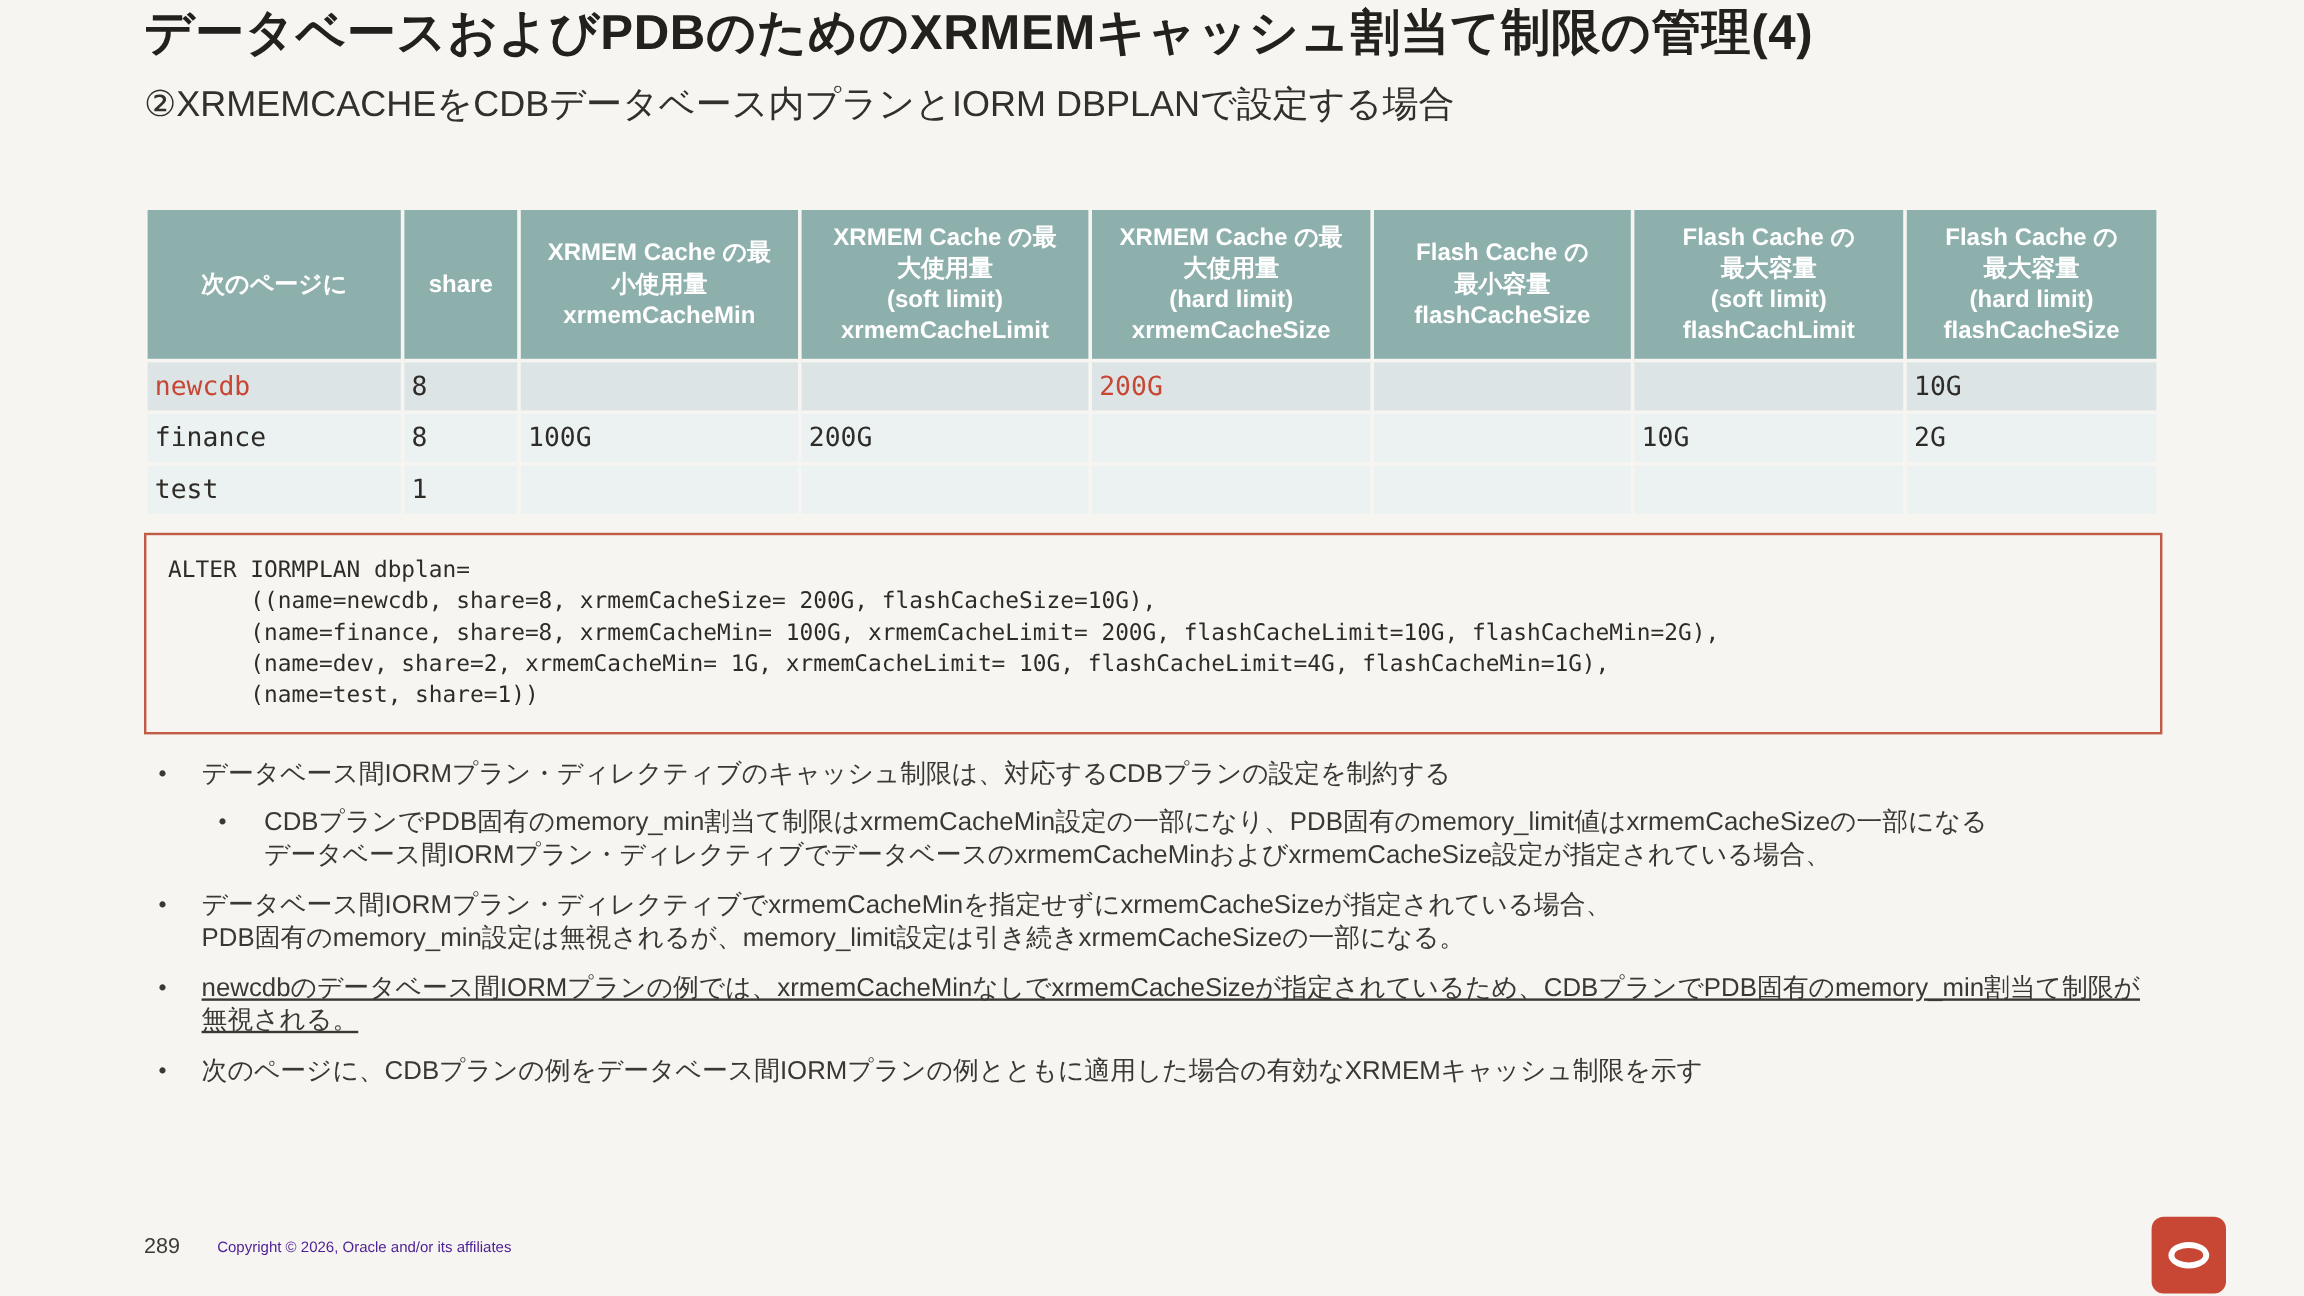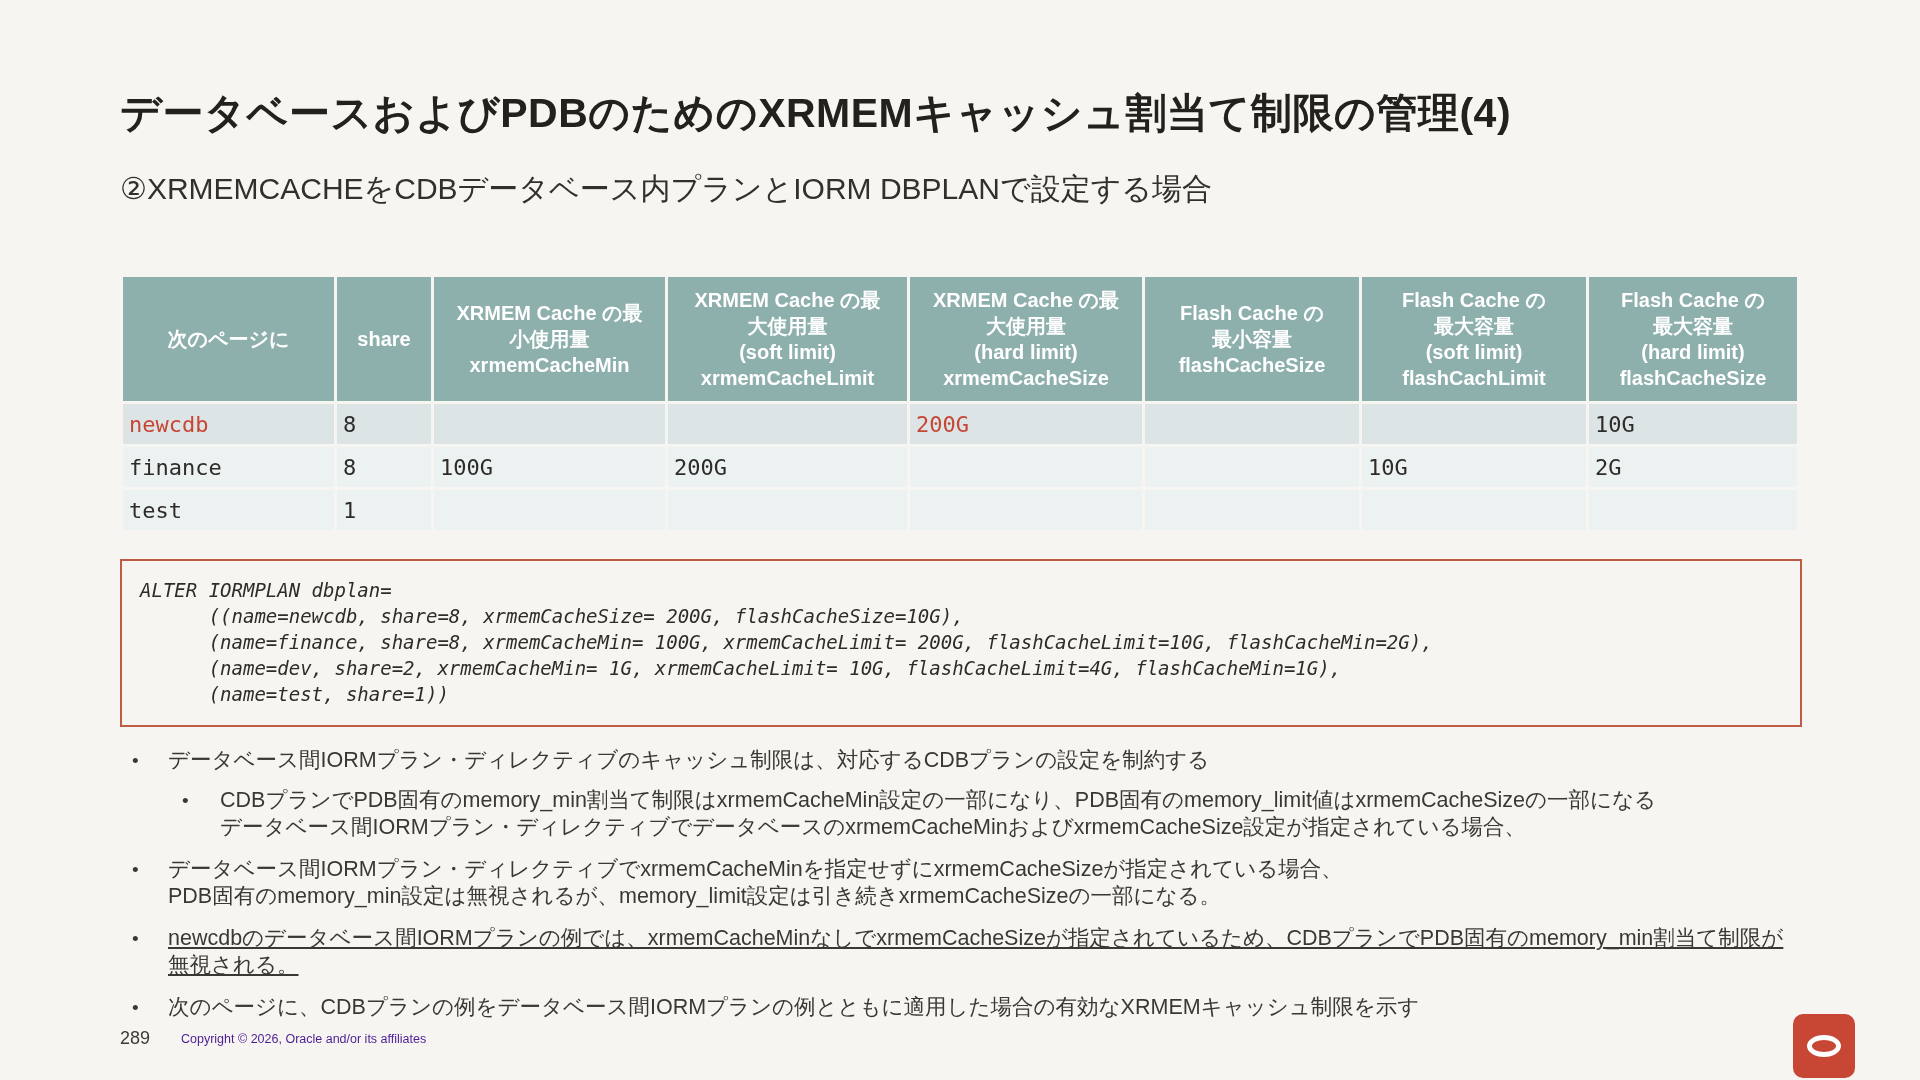--- a/index.html
+++ b/index.html
@@ -17,26 +17,25 @@
   .slide{
     position:relative;
     width:1920px;height:1080px;
     background:var(--background);
     font-family:"Liberation Sans","DejaVu Sans",sans-serif;
     color:var(--text-body);
     overflow:hidden;
   }
   .content{position:absolute;left:120px;top:0;width:1682px;}
   .title{
-    margin-top:86px;
     font-size:41px;font-weight:bold;color:var(--text-dark);
     letter-spacing:0.5px;
   }
   .subtitle{
-    margin-top:28px;
+    margin-top:12px;
     font-size:30px;font-weight:normal;color:#32302d;
   }
   table.alloc{
     margin-top:64px;
     width:1677px;
     border-collapse:collapse;
     table-layout:fixed;
   }
   table.alloc th{
     background:var(--header-teal);
@@ -55,26 +54,25 @@
     color:#2e2c29;
     vertical-align:middle;
     height:43px;
     padding:0 6px;
     border:3px solid var(--background);
   }
   table.alloc tr.dark td{background:var(--row-dark);}
   table.alloc tr.light td{background:var(--row-light);}
   table.alloc td.red{color:var(--accent-red);}
   .code-box{
-    margin-top:26px;
+    margin-top:13px;
     width:1682px;
     border:2px solid var(--code-border);
     padding:16px 18px 18px 18px;
     min-height:152px;
-    font-style:italic;
   }
   .code-box pre{
     font-family:"DejaVu Sans Mono","Liberation Mono",monospace;
     font-size:19px;
     line-height:26px;
     color:#2e2c29;
     white-space:pre;
   }
   .notes{margin-top:20px;list-style:none;}
   .note{

